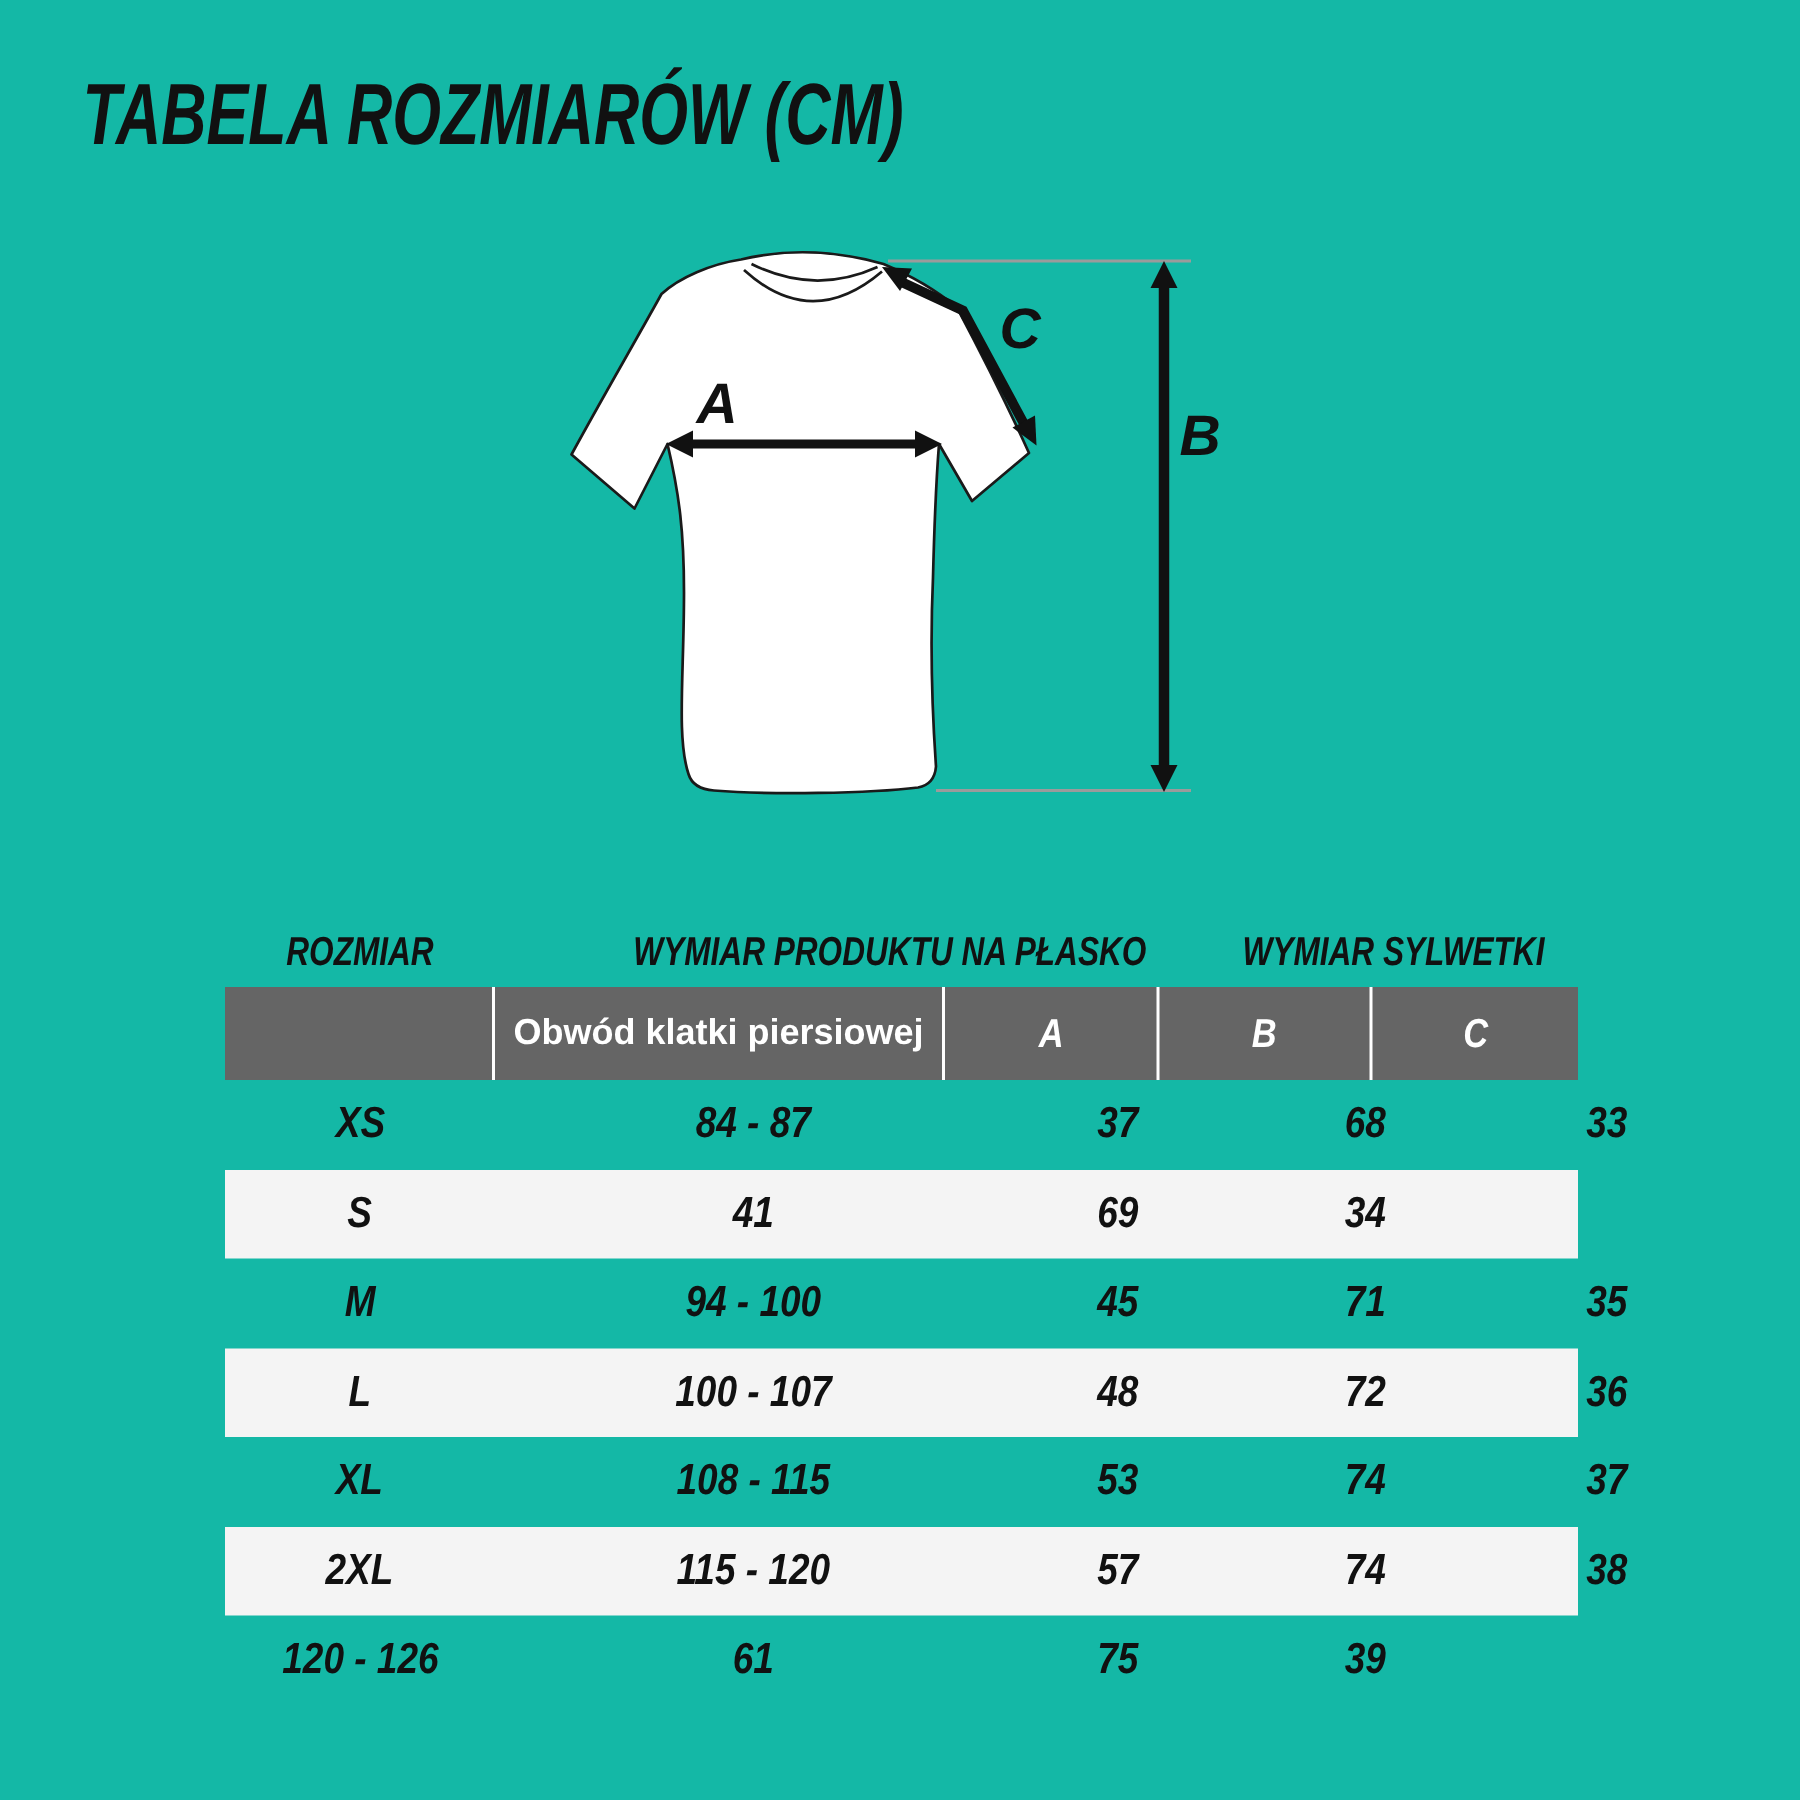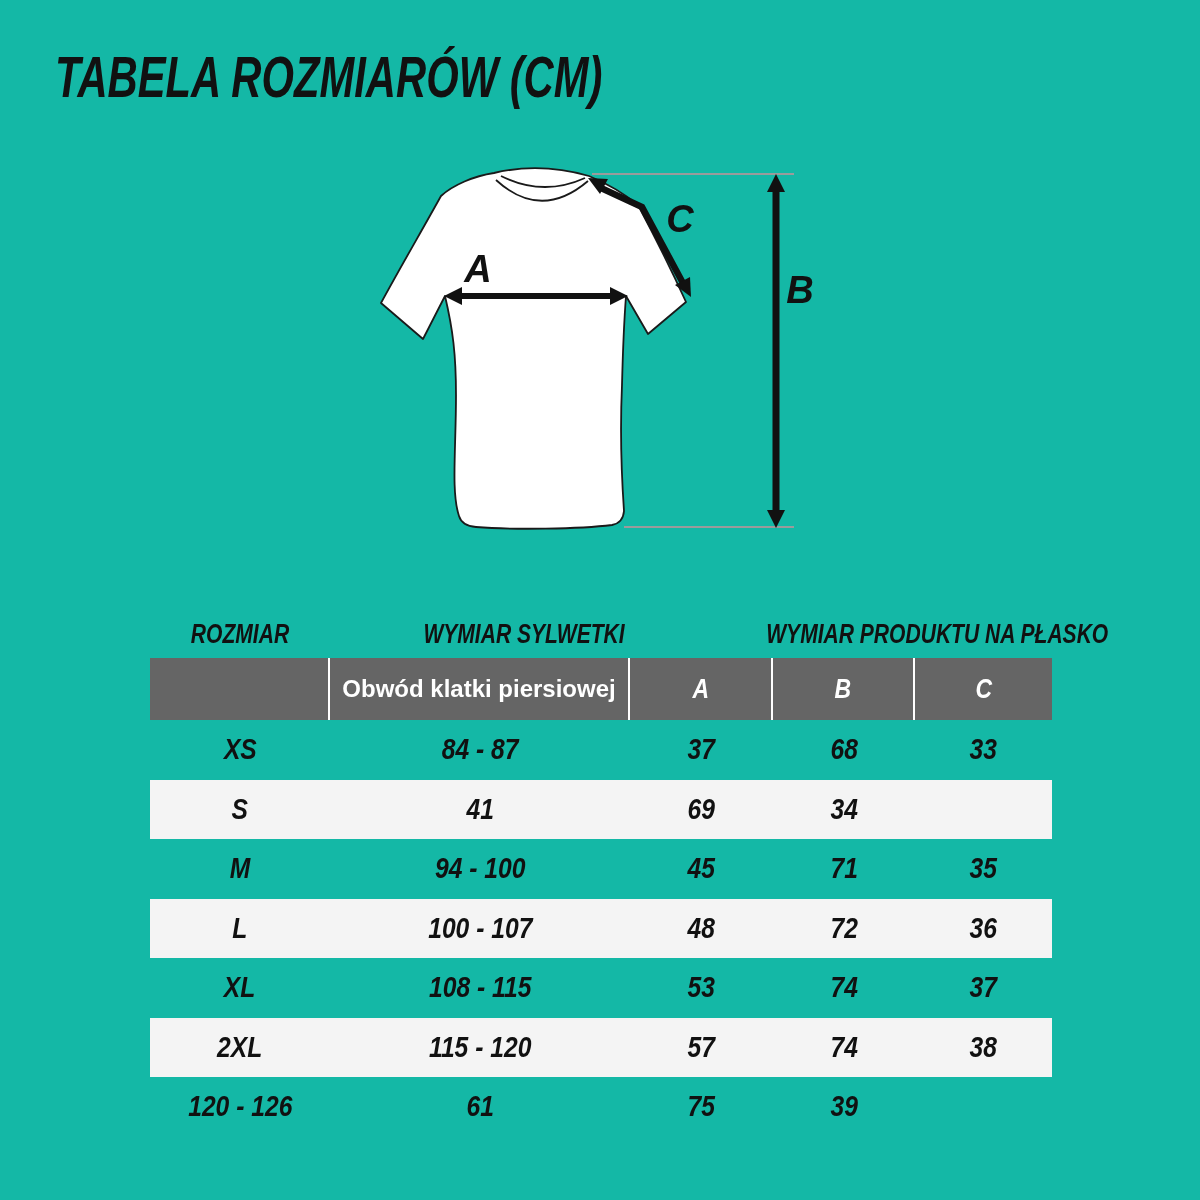--- a/index.html
+++ b/index.html
@@ -85,20 +85,21 @@
     box-sizing: border-box;
   }
   .header-row .hcell:not(:last-child) { border-right: 2px solid #ffffff; }
   .hcell.chest-head { font-size: 24px; font-weight: bold; font-style: normal; text-align: right; }
   .hcell.letter-head { font-size: 27px; font-weight: bold; font-style: italic; }
   .data-row {
     display: grid;
     grid-template-columns: 180px 300px 143px 142px 137px;
     height: 59.5px;
     align-items: center;
+    gap: 22px;
   }
   .data-row.zebra { background: var(--zebra-row-bg, #f4f4f4); }
   .data-row .dcell {
     text-align: center;
     font-size: 29px;
     font-weight: bold;
     font-style: italic;
     color: #111;
   }
 </style>
@@ -159,24 +160,24 @@
     <text x="680" y="232" text-anchor="middle" font-family="Liberation Sans, sans-serif" font-size="38" font-weight="bold" font-style="italic" fill="#111">C</text>
   </svg>
 
   <div class="size-table">
 
     <div class="group-row">
       <div class="gcell">
         <span class="cond cond-head">ROZMIAR</span>
       </div>
       <div class="gcell">
+        <span class="cond cond-head">WYMIAR PRODUKTU NA PŁASKO</span>
+      </div>
+      <div class="gcell">
         <span class="cond cond-head">WYMIAR SYLWETKI</span>
-      </div>
-      <div class="gcell">
-        <span class="cond cond-head">WYMIAR PRODUKTU NA PŁASKO</span>
       </div>
     </div>
 
     <div class="header-row">
       <div class="hcell"></div>
       <div class="hcell chest-head">
         <span>Obwód klatki piersiowej</span>
       </div>
       <div class="hcell letter-head">
         <span class="cond cond-data">A</span>

